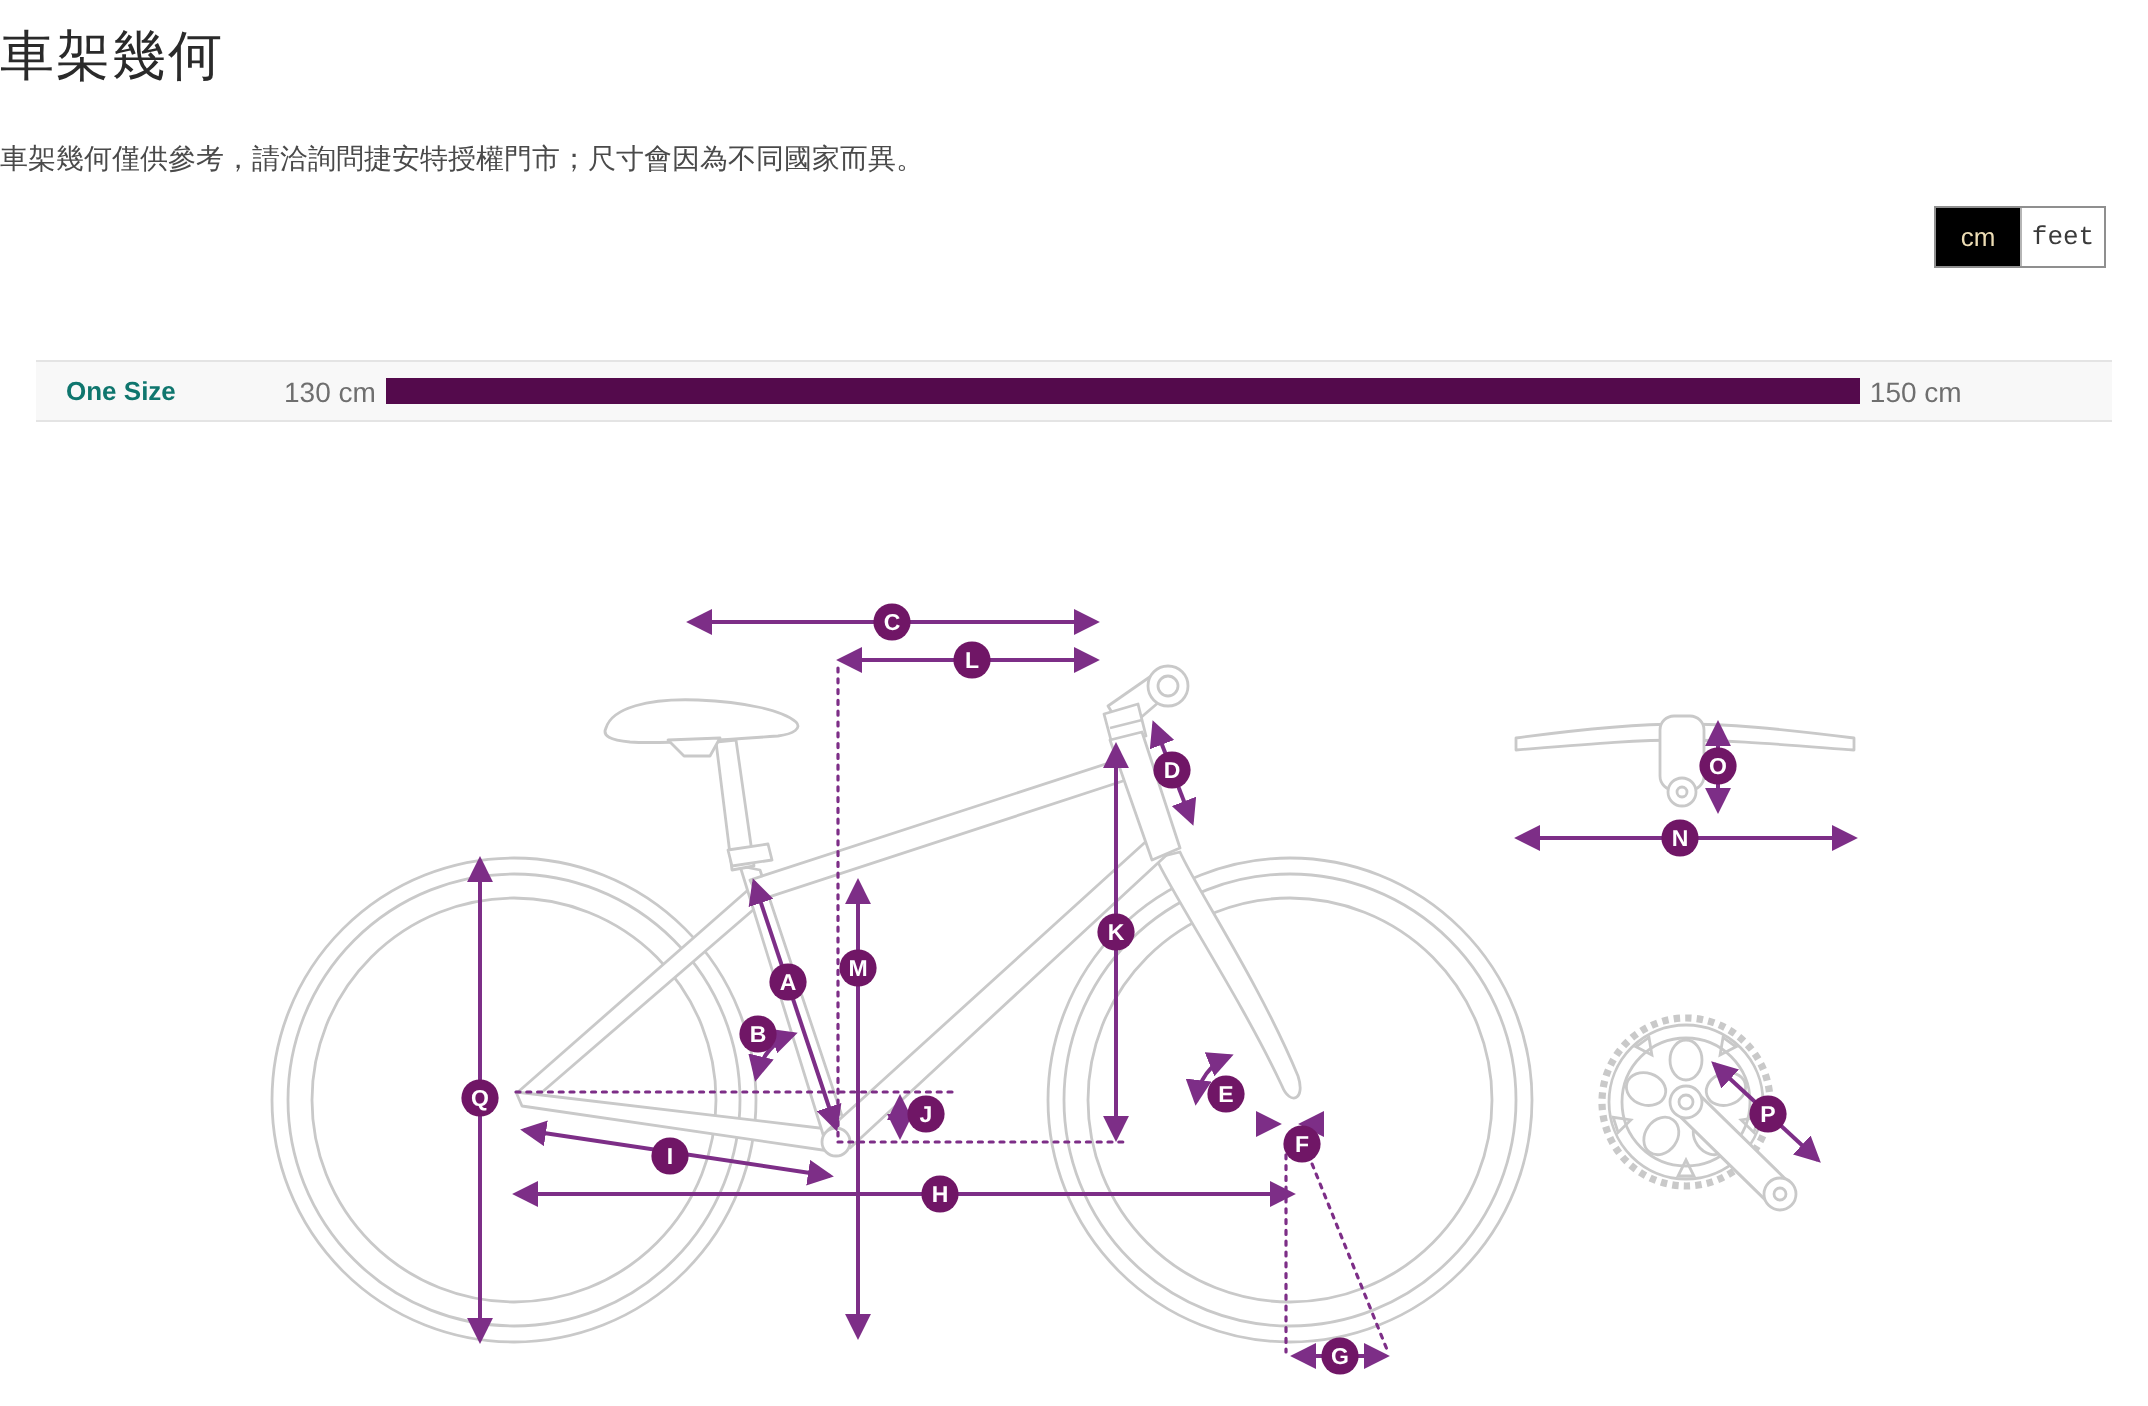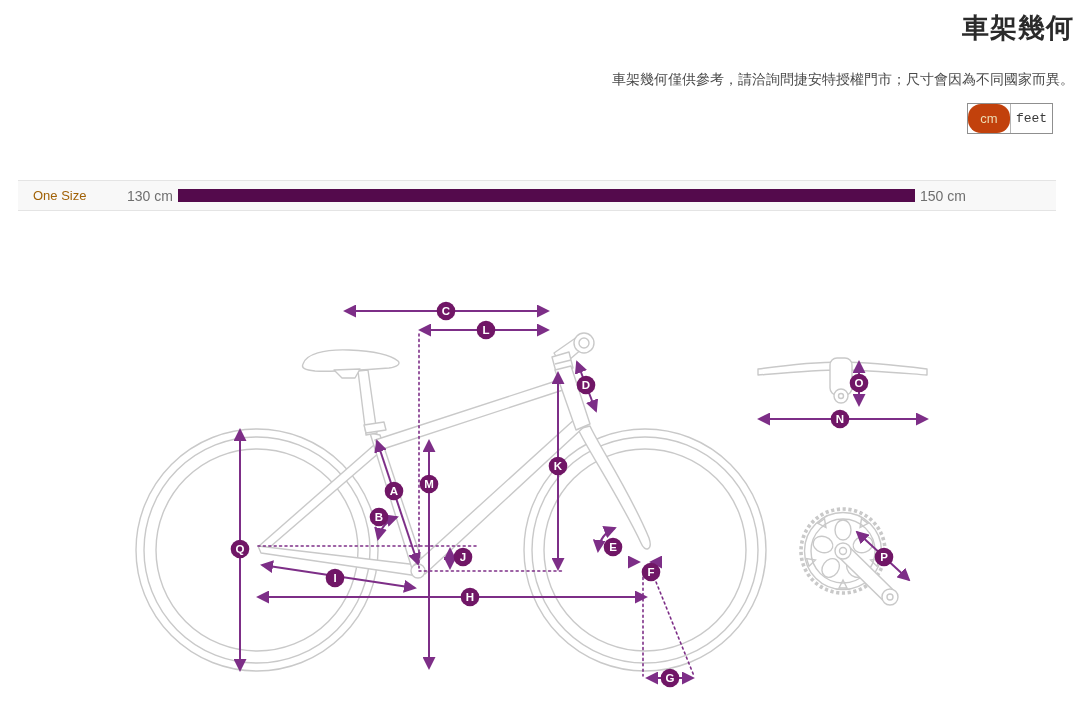--- a/index.html
+++ b/index.html
@@ -1,45 +1,45 @@
 <!DOCTYPE html>
 <html><head>
 <meta charset="utf-8">
 <style>
   html,body{margin:0;padding:0;}
   body{
     width:1074px;height:703px;position:relative;background:#fff;overflow:hidden;
     font-family:"Liberation Sans","DejaVu Sans",sans-serif;
   }
   .page-title{
-    position:absolute;top:10px;left:0;width:100%;text-align:right;
-    font-size:27px;font-weight:700;color:#2a2a2a;letter-spacing:1px;
+    position:absolute;top:10px;left:0;width:100%;text-align:left;
+    font-size:27px;font-weight:400;color:#2a2a2a;letter-spacing:1px;
   }
   .page-subtitle{
-    position:absolute;top:71px;left:0;width:100%;text-align:right;
+    position:absolute;top:71px;left:0;width:100%;text-align:left;
     font-size:14px;color:#4a4a4a;
   }
   .unit-toggle{
     position:absolute;top:103px;right:21px;display:flex;
     border:1px solid #8f8f8f;background:#fff;
   }
   .unit-btn{
     width:42px;height:29px;display:flex;align-items:center;justify-content:center;
     font-size:13px;cursor:pointer;background:#fff;color:#3a3a3a;border:none;
   }
-  .unit-btn.active{background:#c2410c;color:#ecdcb4;border-radius:13px;}
+  .unit-btn.active{background:#000000;color:#ecdcb4;}
   .unit-btn + .unit-btn{border-left:1px solid #b5b5b5;font-family:Liberation Mono, monospace;}
   .size-row{
     position:absolute;top:180px;left:18px;width:1038px;height:31px;
     background:#f8f8f8;border-top:1px solid #e4e4e4;border-bottom:1px solid #e4e4e4;
     display:flex;align-items:center;box-sizing:border-box;
   }
-  .size-name{width:94px;padding-left:15px;font-size:13px;font-weight:normal;color:#a16207;}
+  .size-name{width:94px;padding-left:15px;font-size:13px;font-weight:bold;color:#0f766e;}
   .size-min,.size-max{font-size:14px;color:#6f6f6f;white-space:nowrap;}
-  .size-min{margin-right:5px;}
+  .size-min{margin-right:5px;margin-left:15px;}
   .size-max{margin-left:5px;text-align:center;}
   .size-bar{height:13px;background:#540a4c;width:737px;}
   .diagram-svg{position:absolute;top:0;left:0;}
   .lbl text{
     font-size:11.5px;font-weight:bold;fill:#fff;text-anchor:middle;
     font-family:"Liberation Sans","DejaVu Sans",sans-serif;
   }
 </style>
 </head>
 <body>

